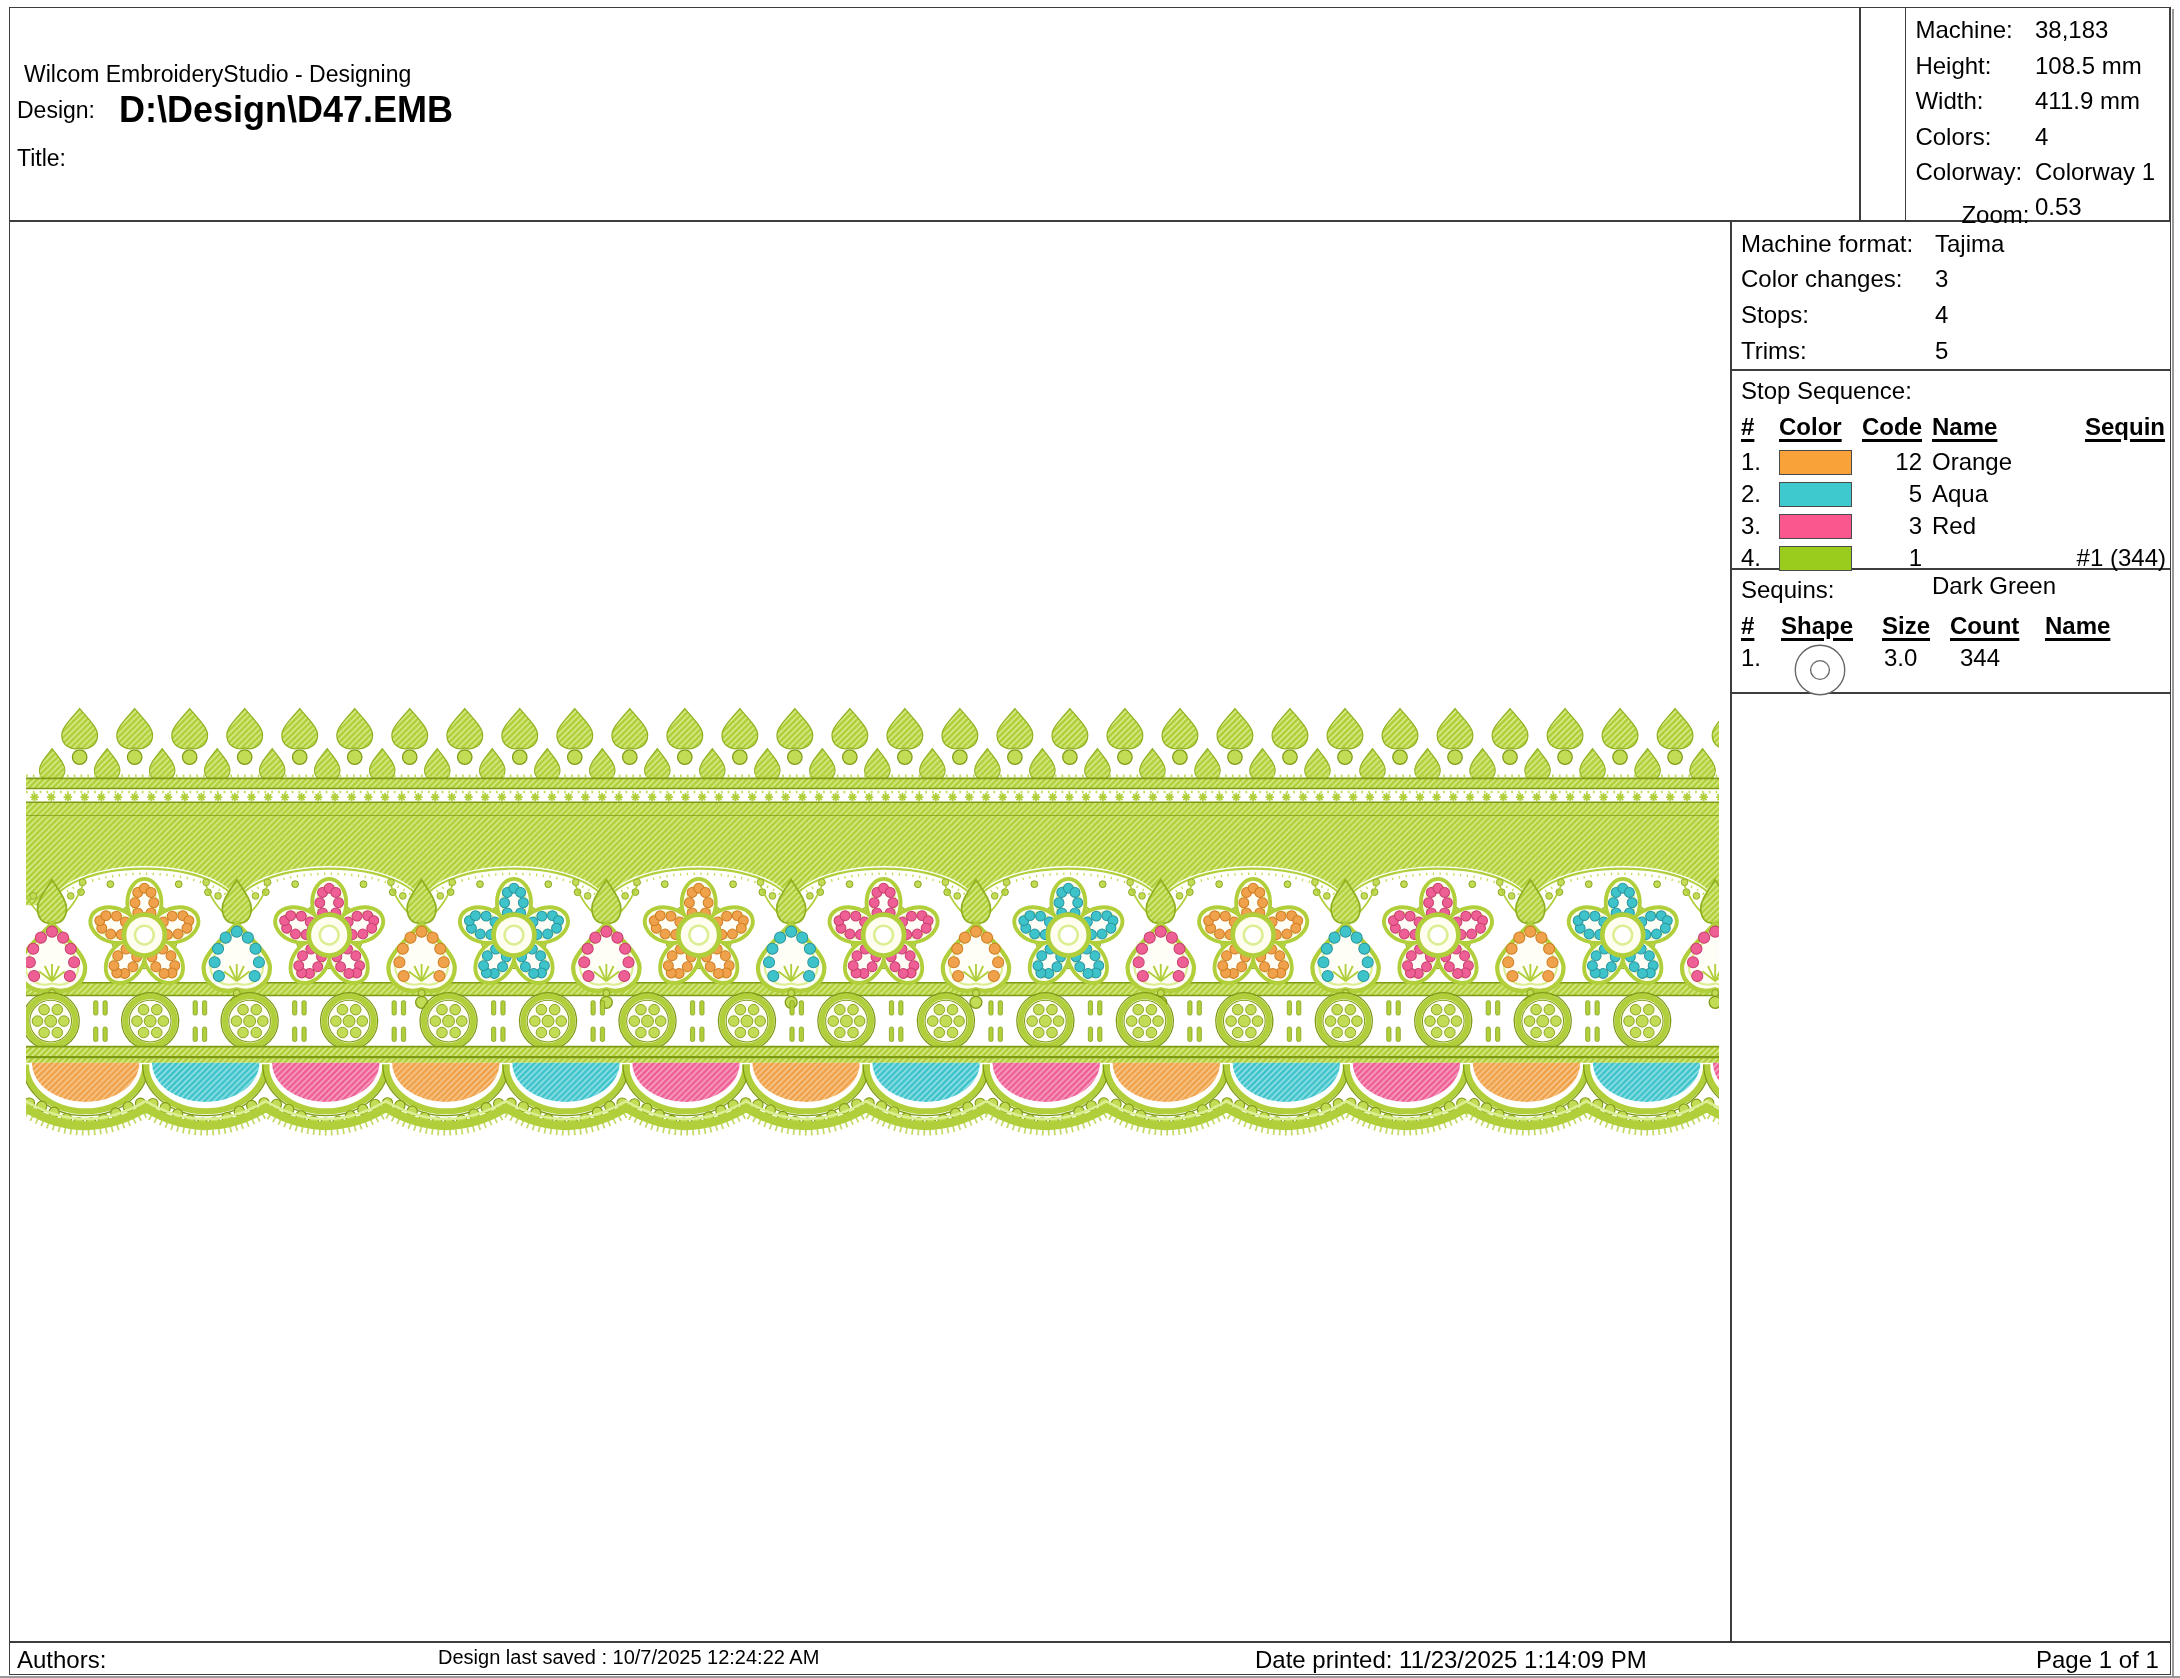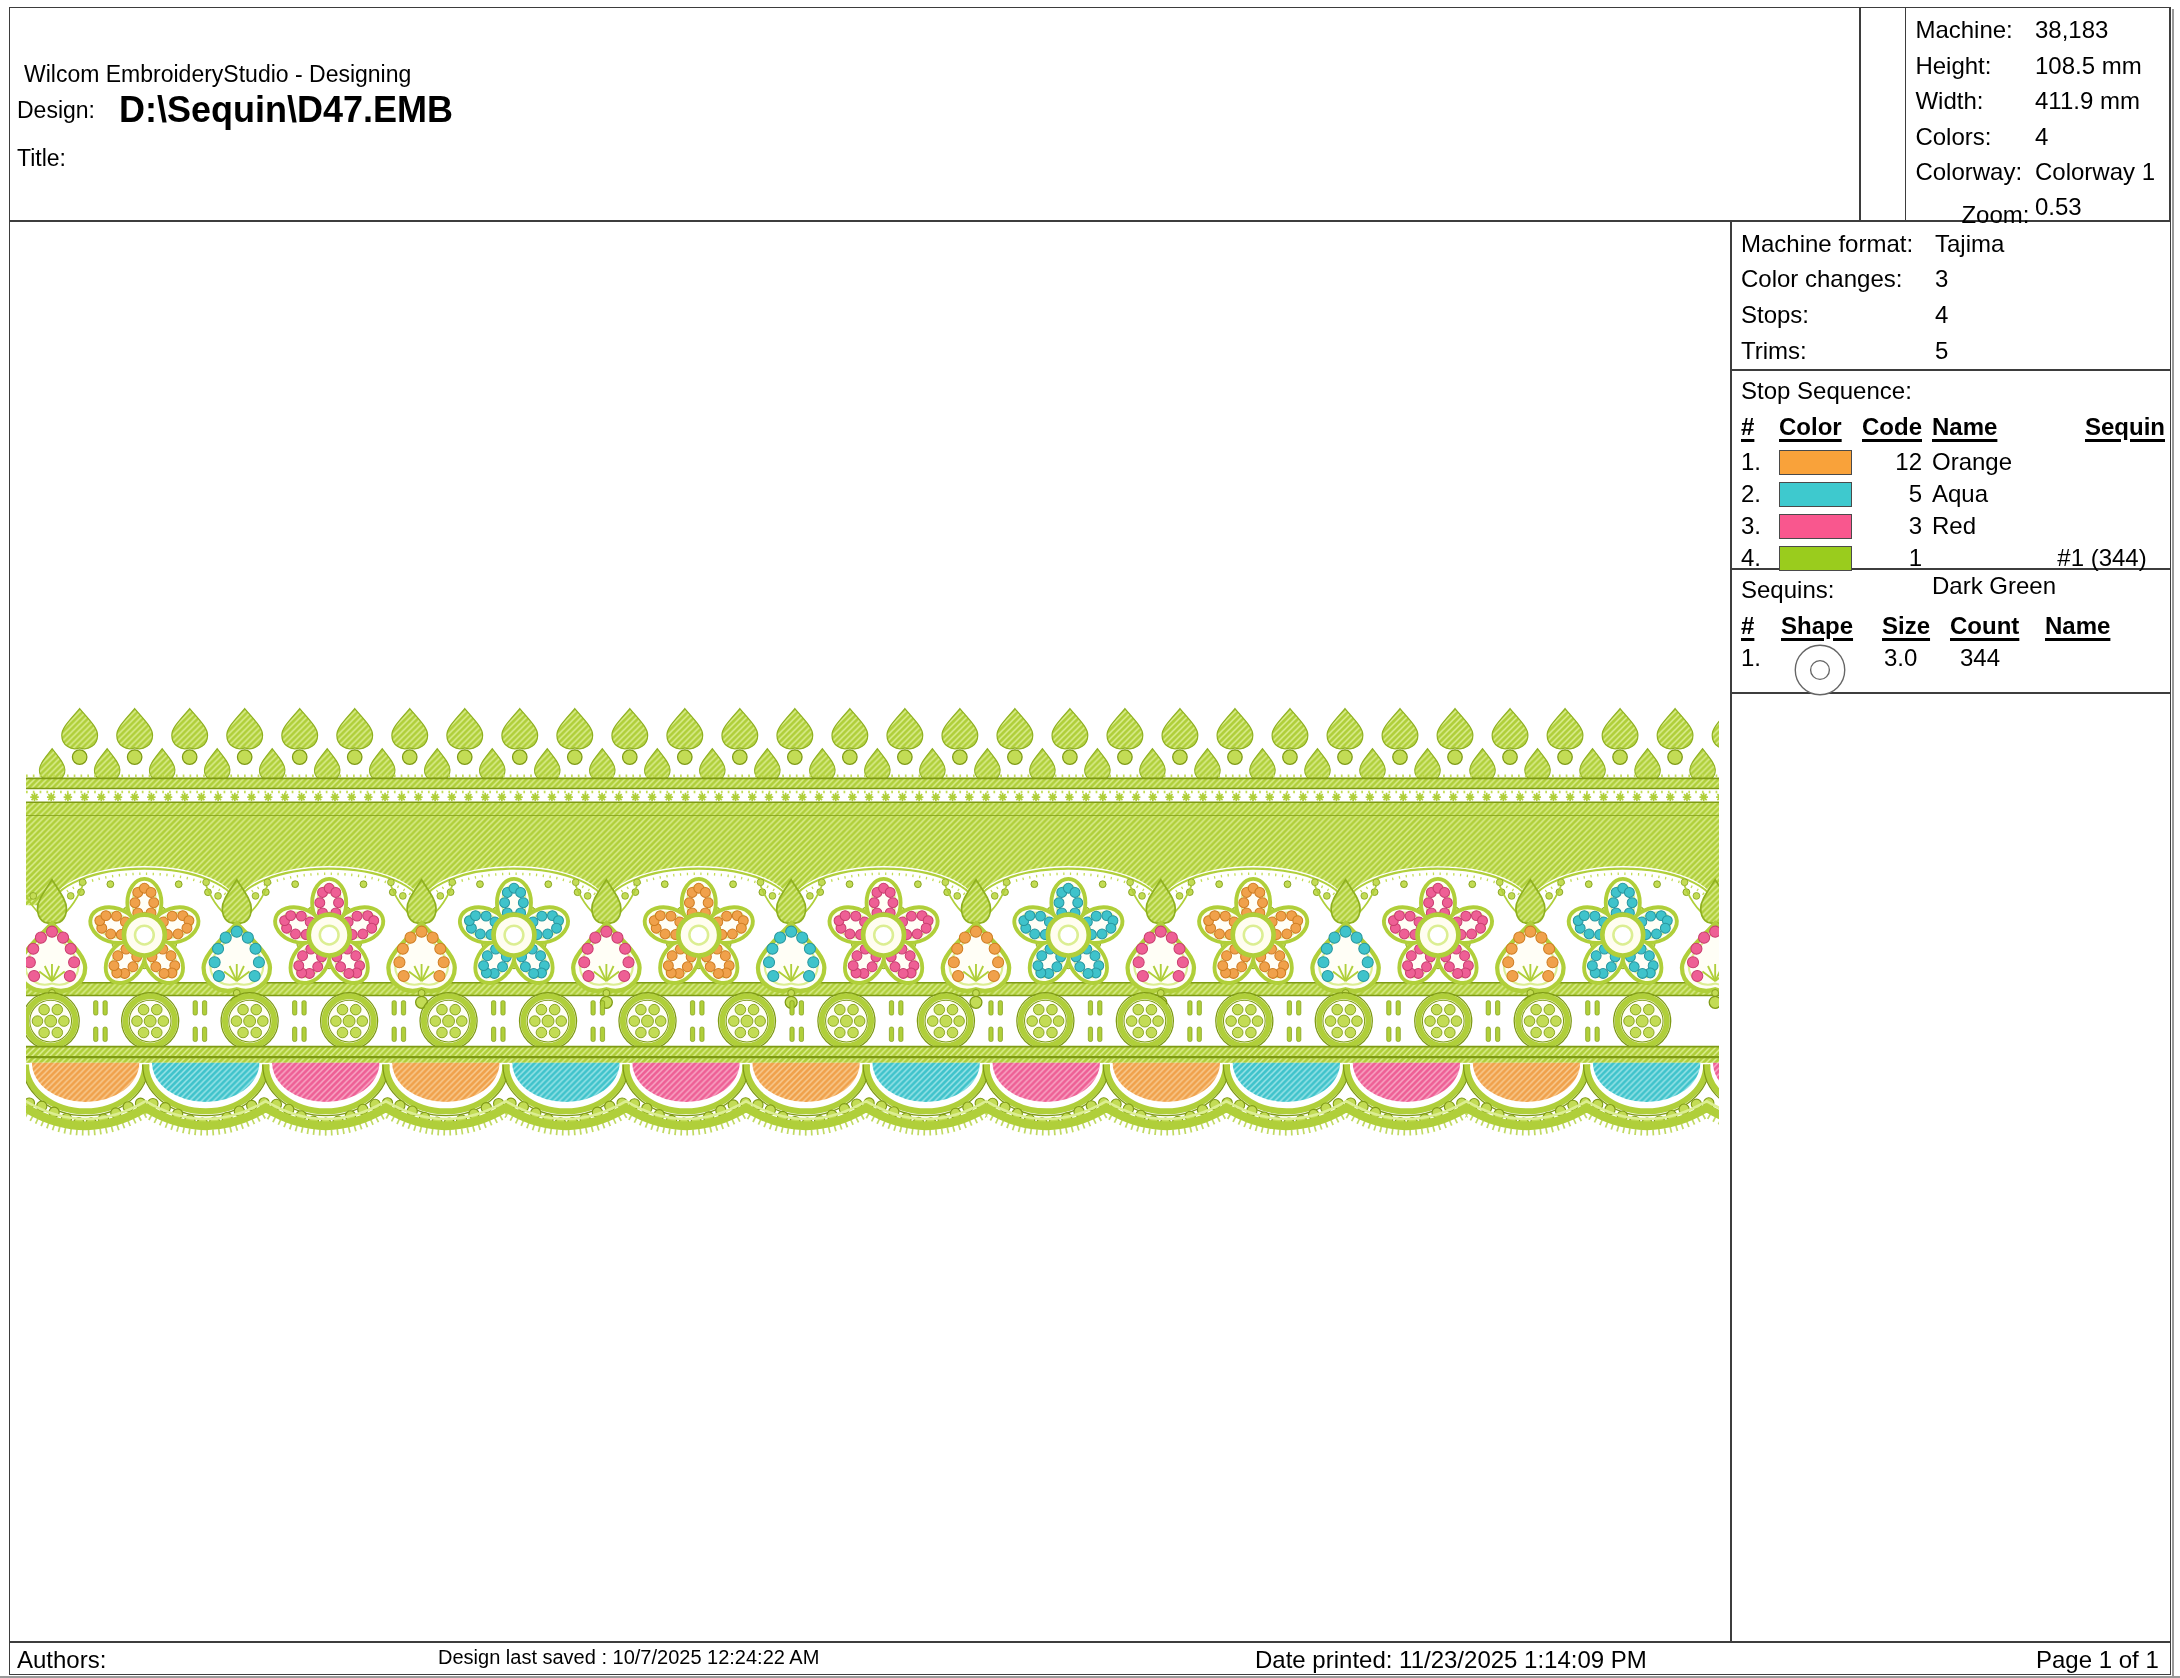--- a/index.html
+++ b/index.html
@@ -25,21 +25,21 @@
   <div class="line" style="left:8.5px;top:220px;width:2162px;height:1.7px"></div>
   <div class="line" style="left:1859px;top:6.8px;width:1.7px;height:213px"></div>
   <div class="line" style="left:1730px;top:220px;width:1.7px;height:1423px"></div>
   <div class="line" style="left:1730px;top:369px;width:440px;height:1.7px"></div>
   <div class="line" style="left:1730px;top:568px;width:440px;height:1.7px"></div>
   <div class="line" style="left:1730px;top:692px;width:440px;height:1.7px"></div>
   <div class="line" style="left:8.5px;top:1641px;width:2162px;height:1.7px"></div>
 
   <div class="t" style="left:24px;top:61px;font-size:23px">Wilcom EmbroideryStudio - Designing</div>
   <div class="t" style="left:17px;top:97px;font-size:23px">Design:</div>
-  <div class="t b" style="left:119px;top:89px;font-size:36px">D:\Sequin\D47.EMB</div>
+  <div class="t b" style="left:119px;top:89px;font-size:36px">D:\Design\D47.EMB</div>
   <div class="t" style="left:17px;top:145px;font-size:23px">Title:</div>
 
   <div class="box" id="info-box" style="left:1905px;top:6.8px;width:265px;height:214px">
       <div class="cell" style="left: 9.4px; top: 8.5px;">Machine:</div>
       <div class="cell" style="left: 129px; top: 8.5px;">38,183</div>
       <div class="cell" style="left: 9.4px; top: 44px;">Height:</div>
       <div class="cell" style="left: 129px; top: 44px;">108.5 mm</div>
       <div class="cell" style="left: 9.4px; top: 79px;">Width:</div>
       <div class="cell" style="left: 129px; top: 79px;">411.9 mm</div>
       <div class="cell" style="left: 9.4px; top: 115px;">Colors:</div>
@@ -78,21 +78,21 @@
         <div class="cell" style="left: 124px; top: 110px; width: 68px; text-align: right;">5</div>
         <div class="cell" style="left: 202px; top: 110px;">Aqua</div>
         <div class="cell" style="left: 11px; top: 142px;">3.</div>
         <div class="swatch" style="left: 49px; top: 144px; width: 73px; height: 25px; background: rgb(249, 87, 142);"></div>
         <div class="cell" style="left: 124px; top: 142px; width: 68px; text-align: right;">3</div>
         <div class="cell" style="left: 202px; top: 142px;">Red</div>
         <div class="cell" style="left: 11px; top: 174px;">4.</div>
         <div class="swatch" style="left: 49px; top: 176px; width: 73px; height: 25px; background: rgb(154, 204, 29);"></div>
         <div class="cell" style="left: 124px; top: 174px; width: 68px; text-align: right;">1</div>
         <div class="cell" style="left: 202px; top: 174px; margin-top: 28px;">Dark Green</div>
-        <div class="cell" style="left: 308px; top: 174px; width: 128px; text-align: center;">#1 (344)</div>
+        <div class="cell" style="left: 308px; top: 174px; width: 128px; text-align: right;">#1 (344)</div>
       </div>
   </div>
 
   <div style="position:absolute;left:1730px;top:569px;width:440px;height:123px">
     <div class="cell" style="left:11px;top:6.8px">Sequins:</div>
     <div id="sequin-table" style="position:absolute;left:0;top:0;width:440px;height:123px">
         <div class="cell colhead" style="left: 11px; top: 43px;">#</div>
         <div class="cell colhead" style="left: 51px; top: 43px;">Shape</div>
         <div class="cell colhead" style="left: 152px; top: 43px;">Size</div>
         <div class="cell colhead" style="left: 220px; top: 43px;">Count</div>

